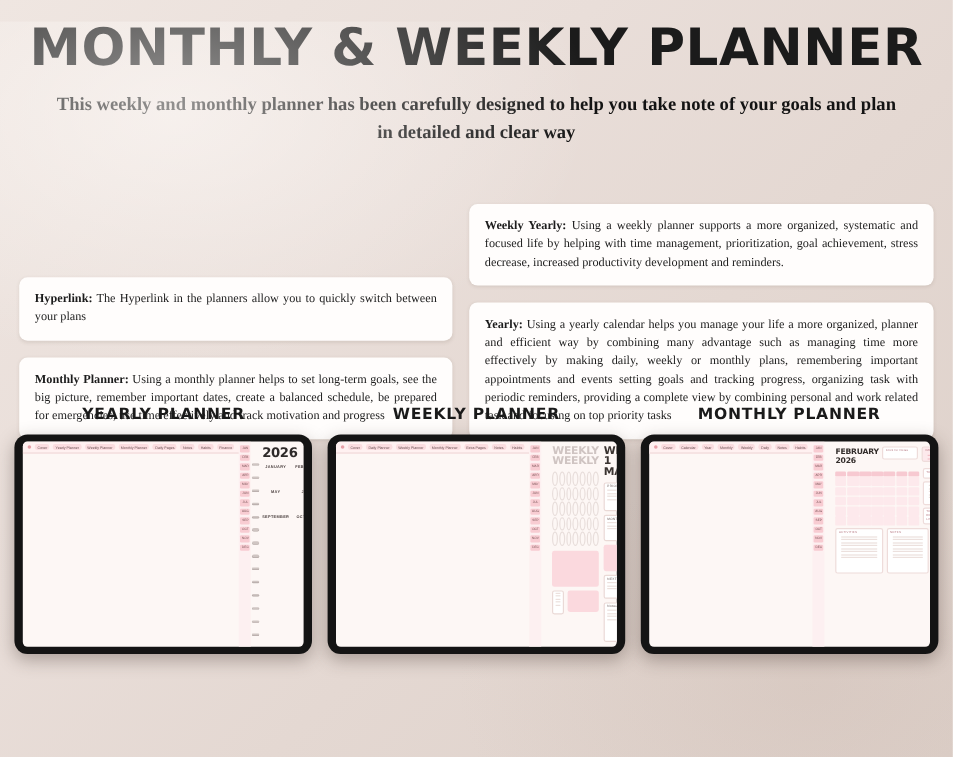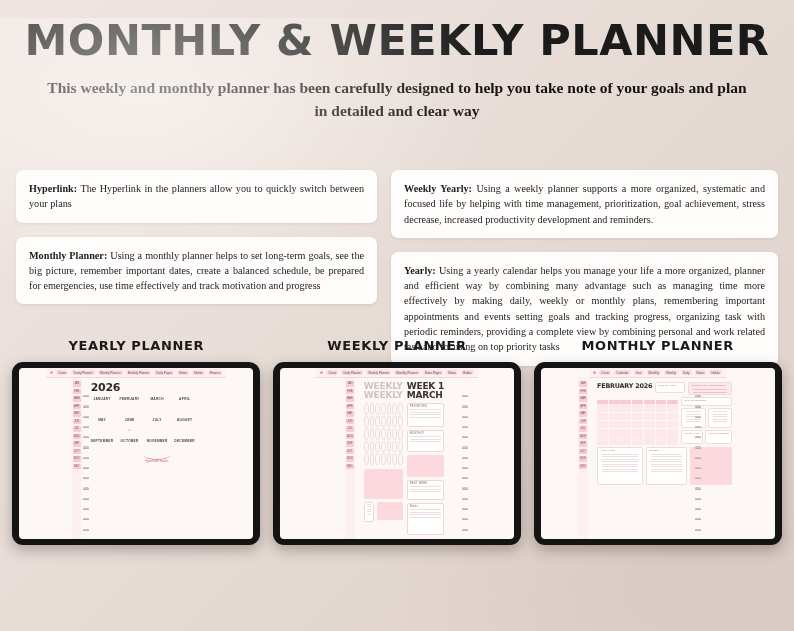--- a/index.html
+++ b/index.html
@@ -57,21 +57,21 @@
     left: 16px;
     right: 16px;
     display: flex;
     gap: 14px;
   }
   .col {
     display: flex;
     flex-direction: column;
     gap: 14px;
   }
-  .col.left { width: 362px; }
+  .col.left { width: 362px; justify-content: flex-end; }
   .col.right { width: 388px; }
   .card {
     background: #fffdfc;
     border-radius: 7px;
     padding: 11px 13px;
     box-shadow: 0 1px 3px rgba(90,70,60,0.12);
     font-size: 10.2px;
     line-height: 1.5;
     color: #1c1c1c;
     text-align: justify;
@@ -118,22 +118,21 @@
     box-shadow: 0 5px 14px rgba(60,45,40,0.35);
   }
   .screen {
     width: 100%;
     height: 100%;
     background: #fdf7f5;
     border-radius: 4px;
     overflow: hidden;
     position: relative;
     display: flex;
-    flex-direction: column;
-    align-items: center;
+    flex-direction: row;
   }
   .topbar {
     height: 9px;
     background: #fff1f1;
     border-bottom: 1px solid #f0d9da;
     display: flex;
     align-items: center;
     gap: 3px;
     padding: 0 4px;
     font-size: 3px;

